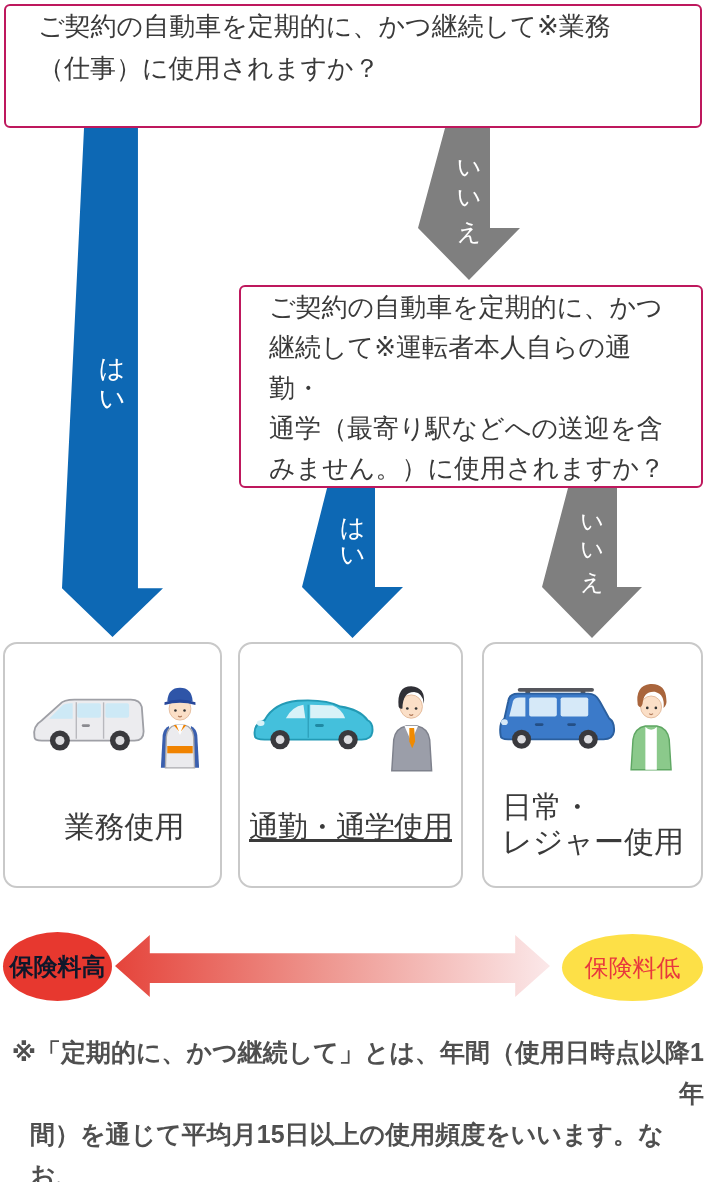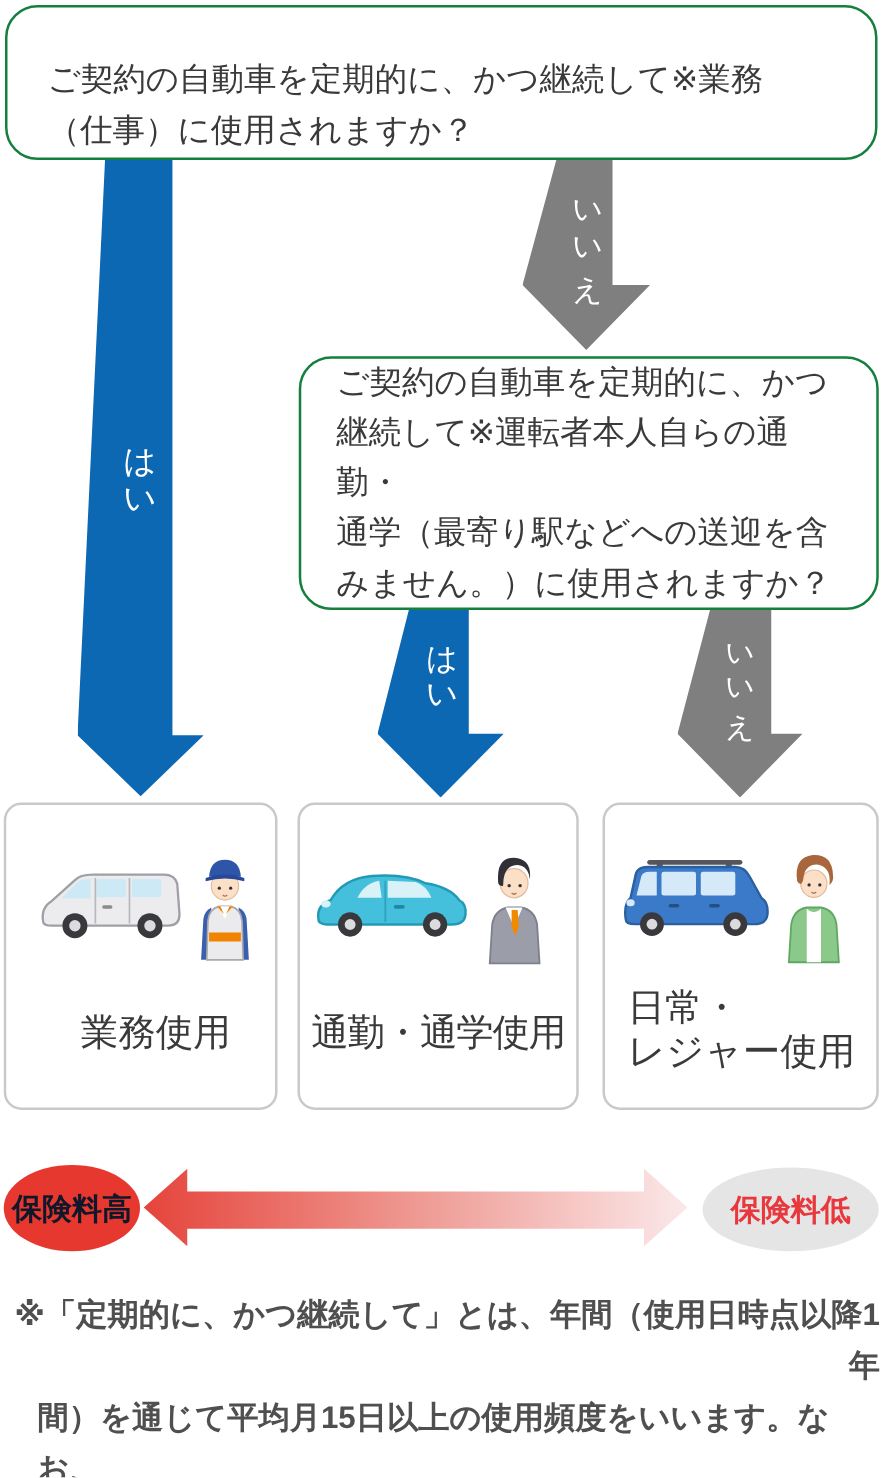--- a/index.html
+++ b/index.html
@@ -11,24 +11,24 @@
   .canvas {
     position: relative;
     width: 706px;
     height: 1182px;
     background: #ffffff;
     overflow: hidden;
   }
   .qbox {
     position: absolute;
     background: #ffffff;
-    border: 2px solid #15803d;
-    border-radius: 26px;
-    display: flex;
-    align-items: flex-end;
+    border: 2px solid #be185d;
+    border-radius: 6px;
+    display: flex;
+    align-items: flex-start;
     font-size: 26px;
     line-height: 1.6;
     color: #3a3a3a;
     white-space: pre-line;
   }
   .qbox-1 { left: 4px; top: 4px; width: 698px; height: 124px; padding: 0 32px; }
   .qbox-2 { left: 239px; top: 285px; width: 464px; height: 203px; padding: 0 28px; line-height: 1.55; }
 
   .arrow {
     position: absolute;
@@ -72,21 +72,21 @@
     position: absolute;
     top: 642px;
     height: 246px;
     background: #ffffff;
     border: 2px solid #c9c9c9;
     border-radius: 14px;
     display: flex;
     flex-direction: column;
   }
   .result-1 { left: 3px; width: 219px; padding-left: 24px; }
-  .result-2 { left: 238px; width: 225px; }
+  .result-2 { left: 238px; width: 225px; text-decoration: underline; }
   .result-3 { left: 482px; width: 221px; }
   .result .illust {
     margin-top: 32px;
     height: 100px;
     display: flex;
     justify-content: center;
   }
   .result .rlabel {
     font-size: 30px;
     line-height: 1.15;
@@ -106,23 +106,23 @@
     font-size: 24px;
     font-weight: 600;
   }
   .ellipse-high {
     left: 3px; top: 932px; width: 109px; height: 69px;
     background: #e7382f;
     color: #0f172a;
   }
   .ellipse-low {
     left: 562px; top: 934px; width: 141px; height: 67px;
-    background: #e5e5e5;
+    background: #fde047;
     color: #e8383d;
-    font-weight: 700;
+    font-weight: 400;
   }
   .gradient-arrow {
     position: absolute;
     left: 115px; top: 935px; width: 435px; height: 62px;
     background: linear-gradient(to right, #e5443b 0%, #ee968f 48%, #fbe8e9 100%);
     clip-path: polygon(0 50%, 8% 0, 8% 29.5%, 92% 29.5%, 92% 0, 100% 50%, 92% 100%, 92% 77.5%, 8% 77.5%, 8% 100%);
   }
 
   .footnote {
     position: absolute;

